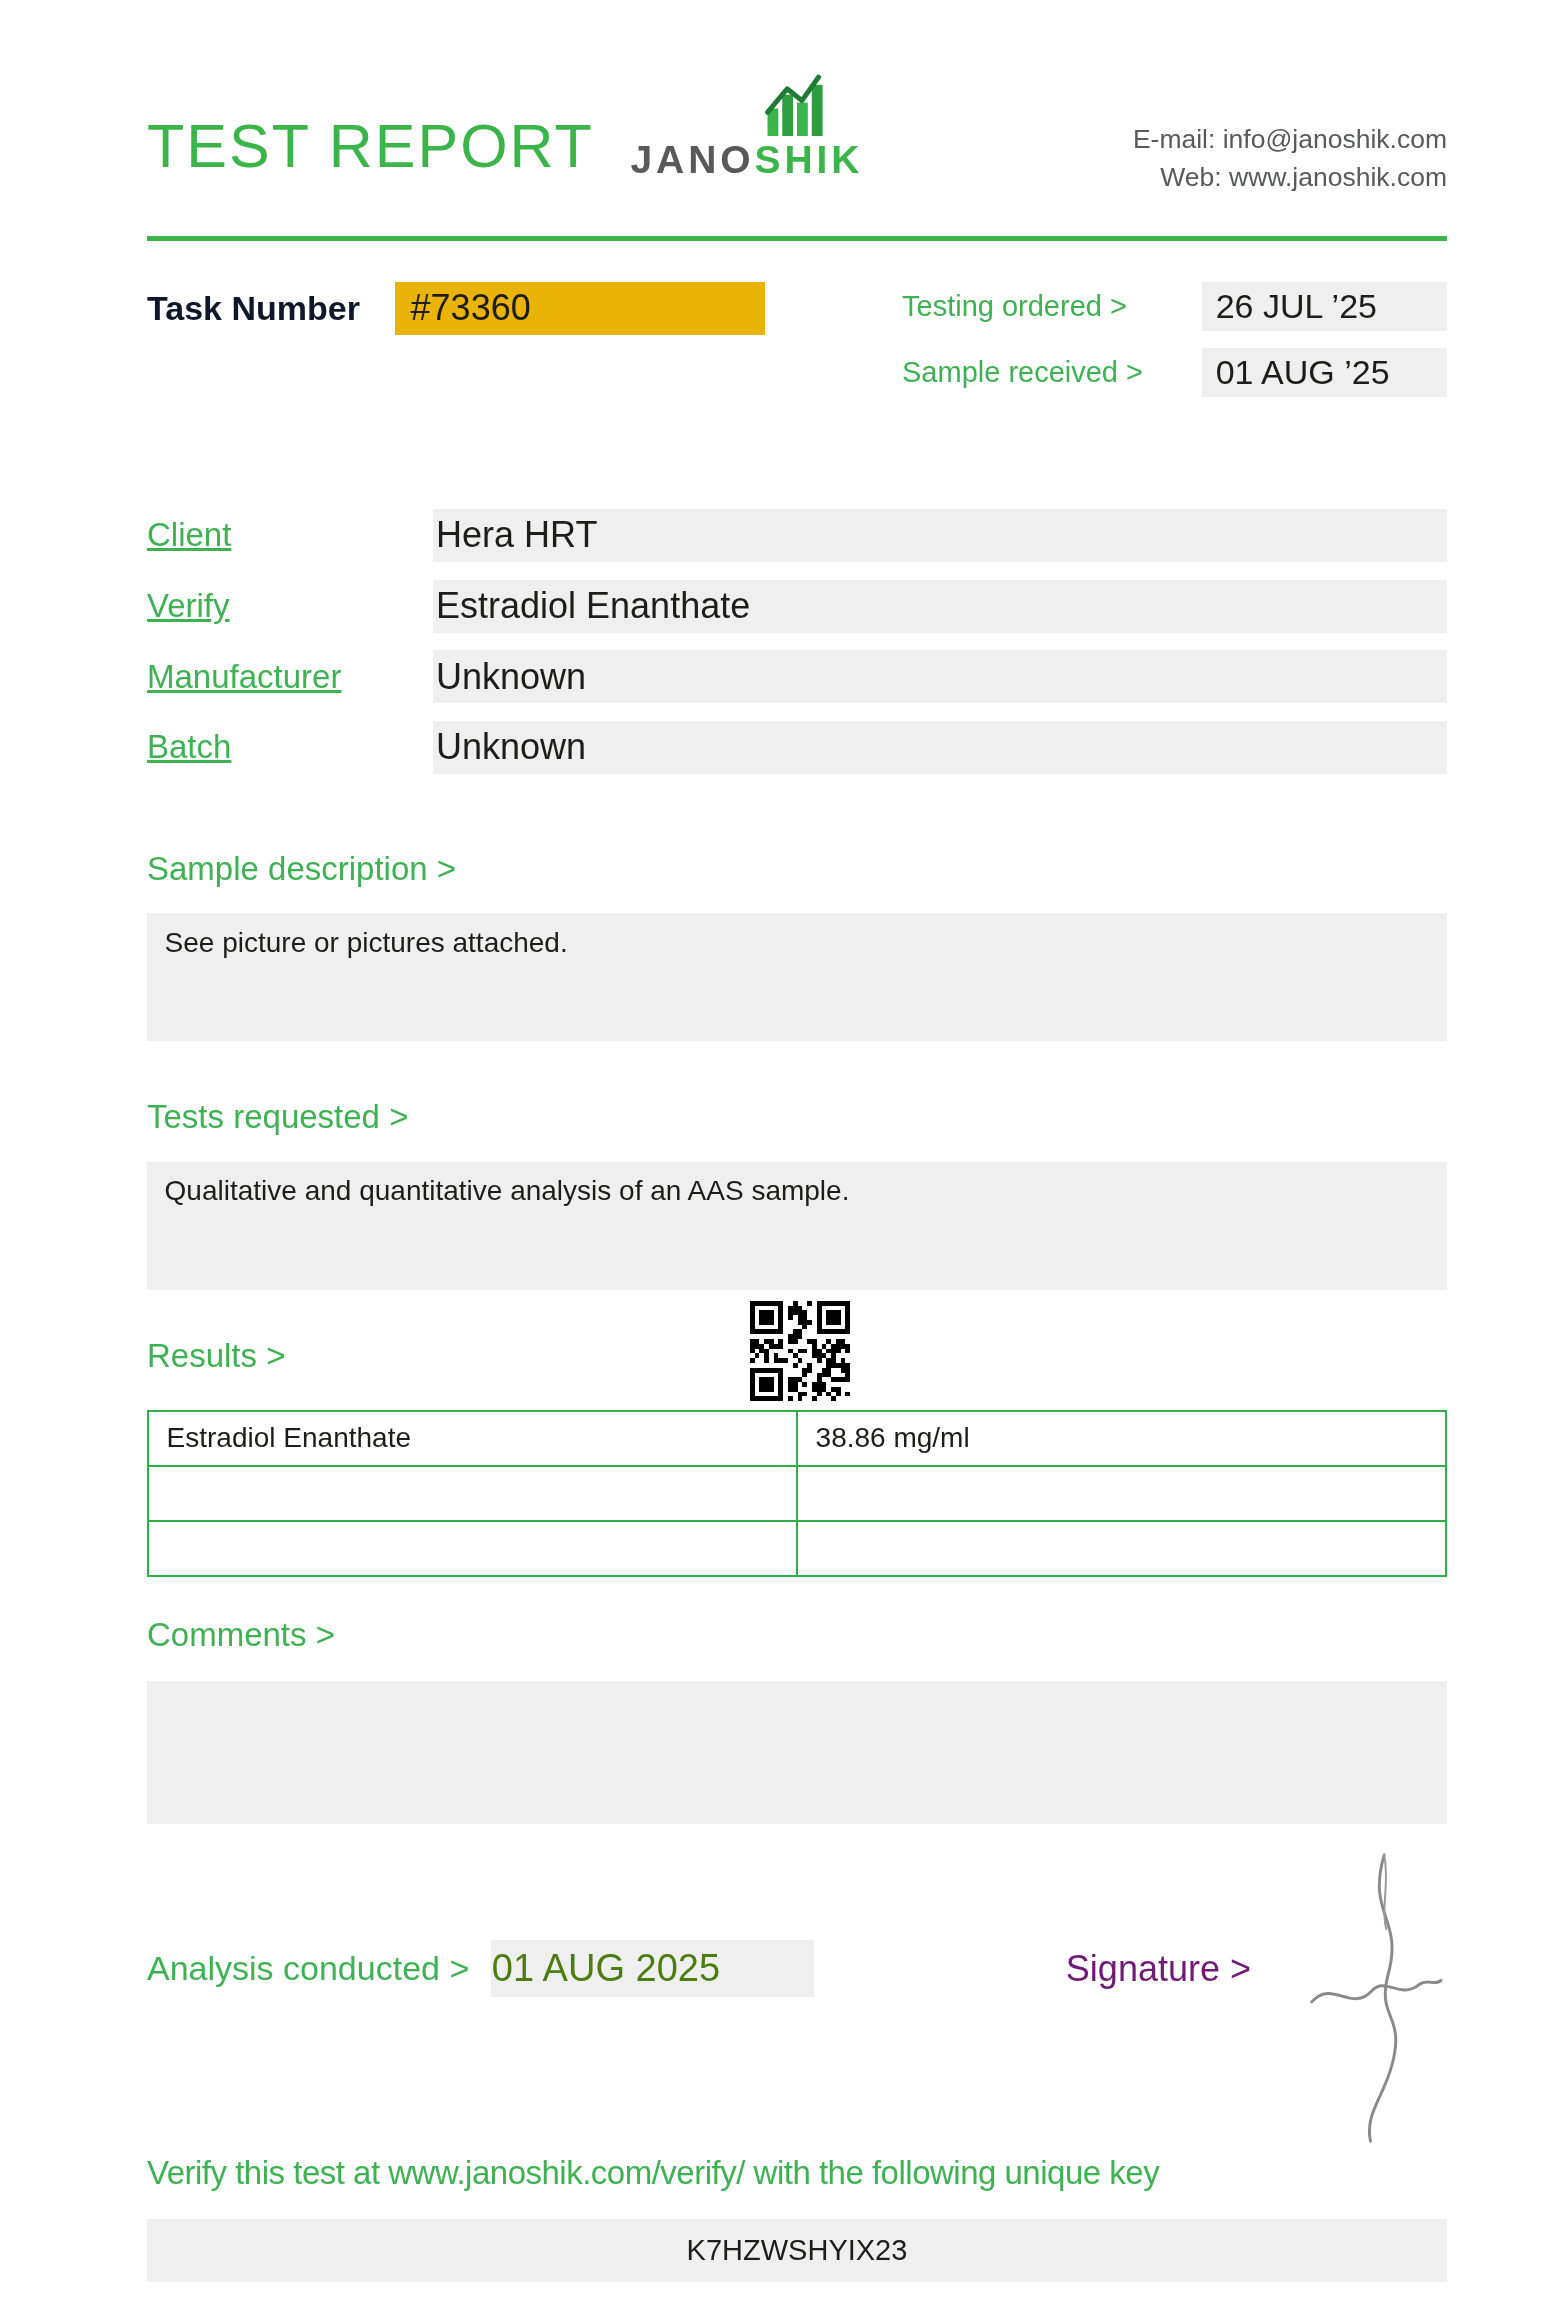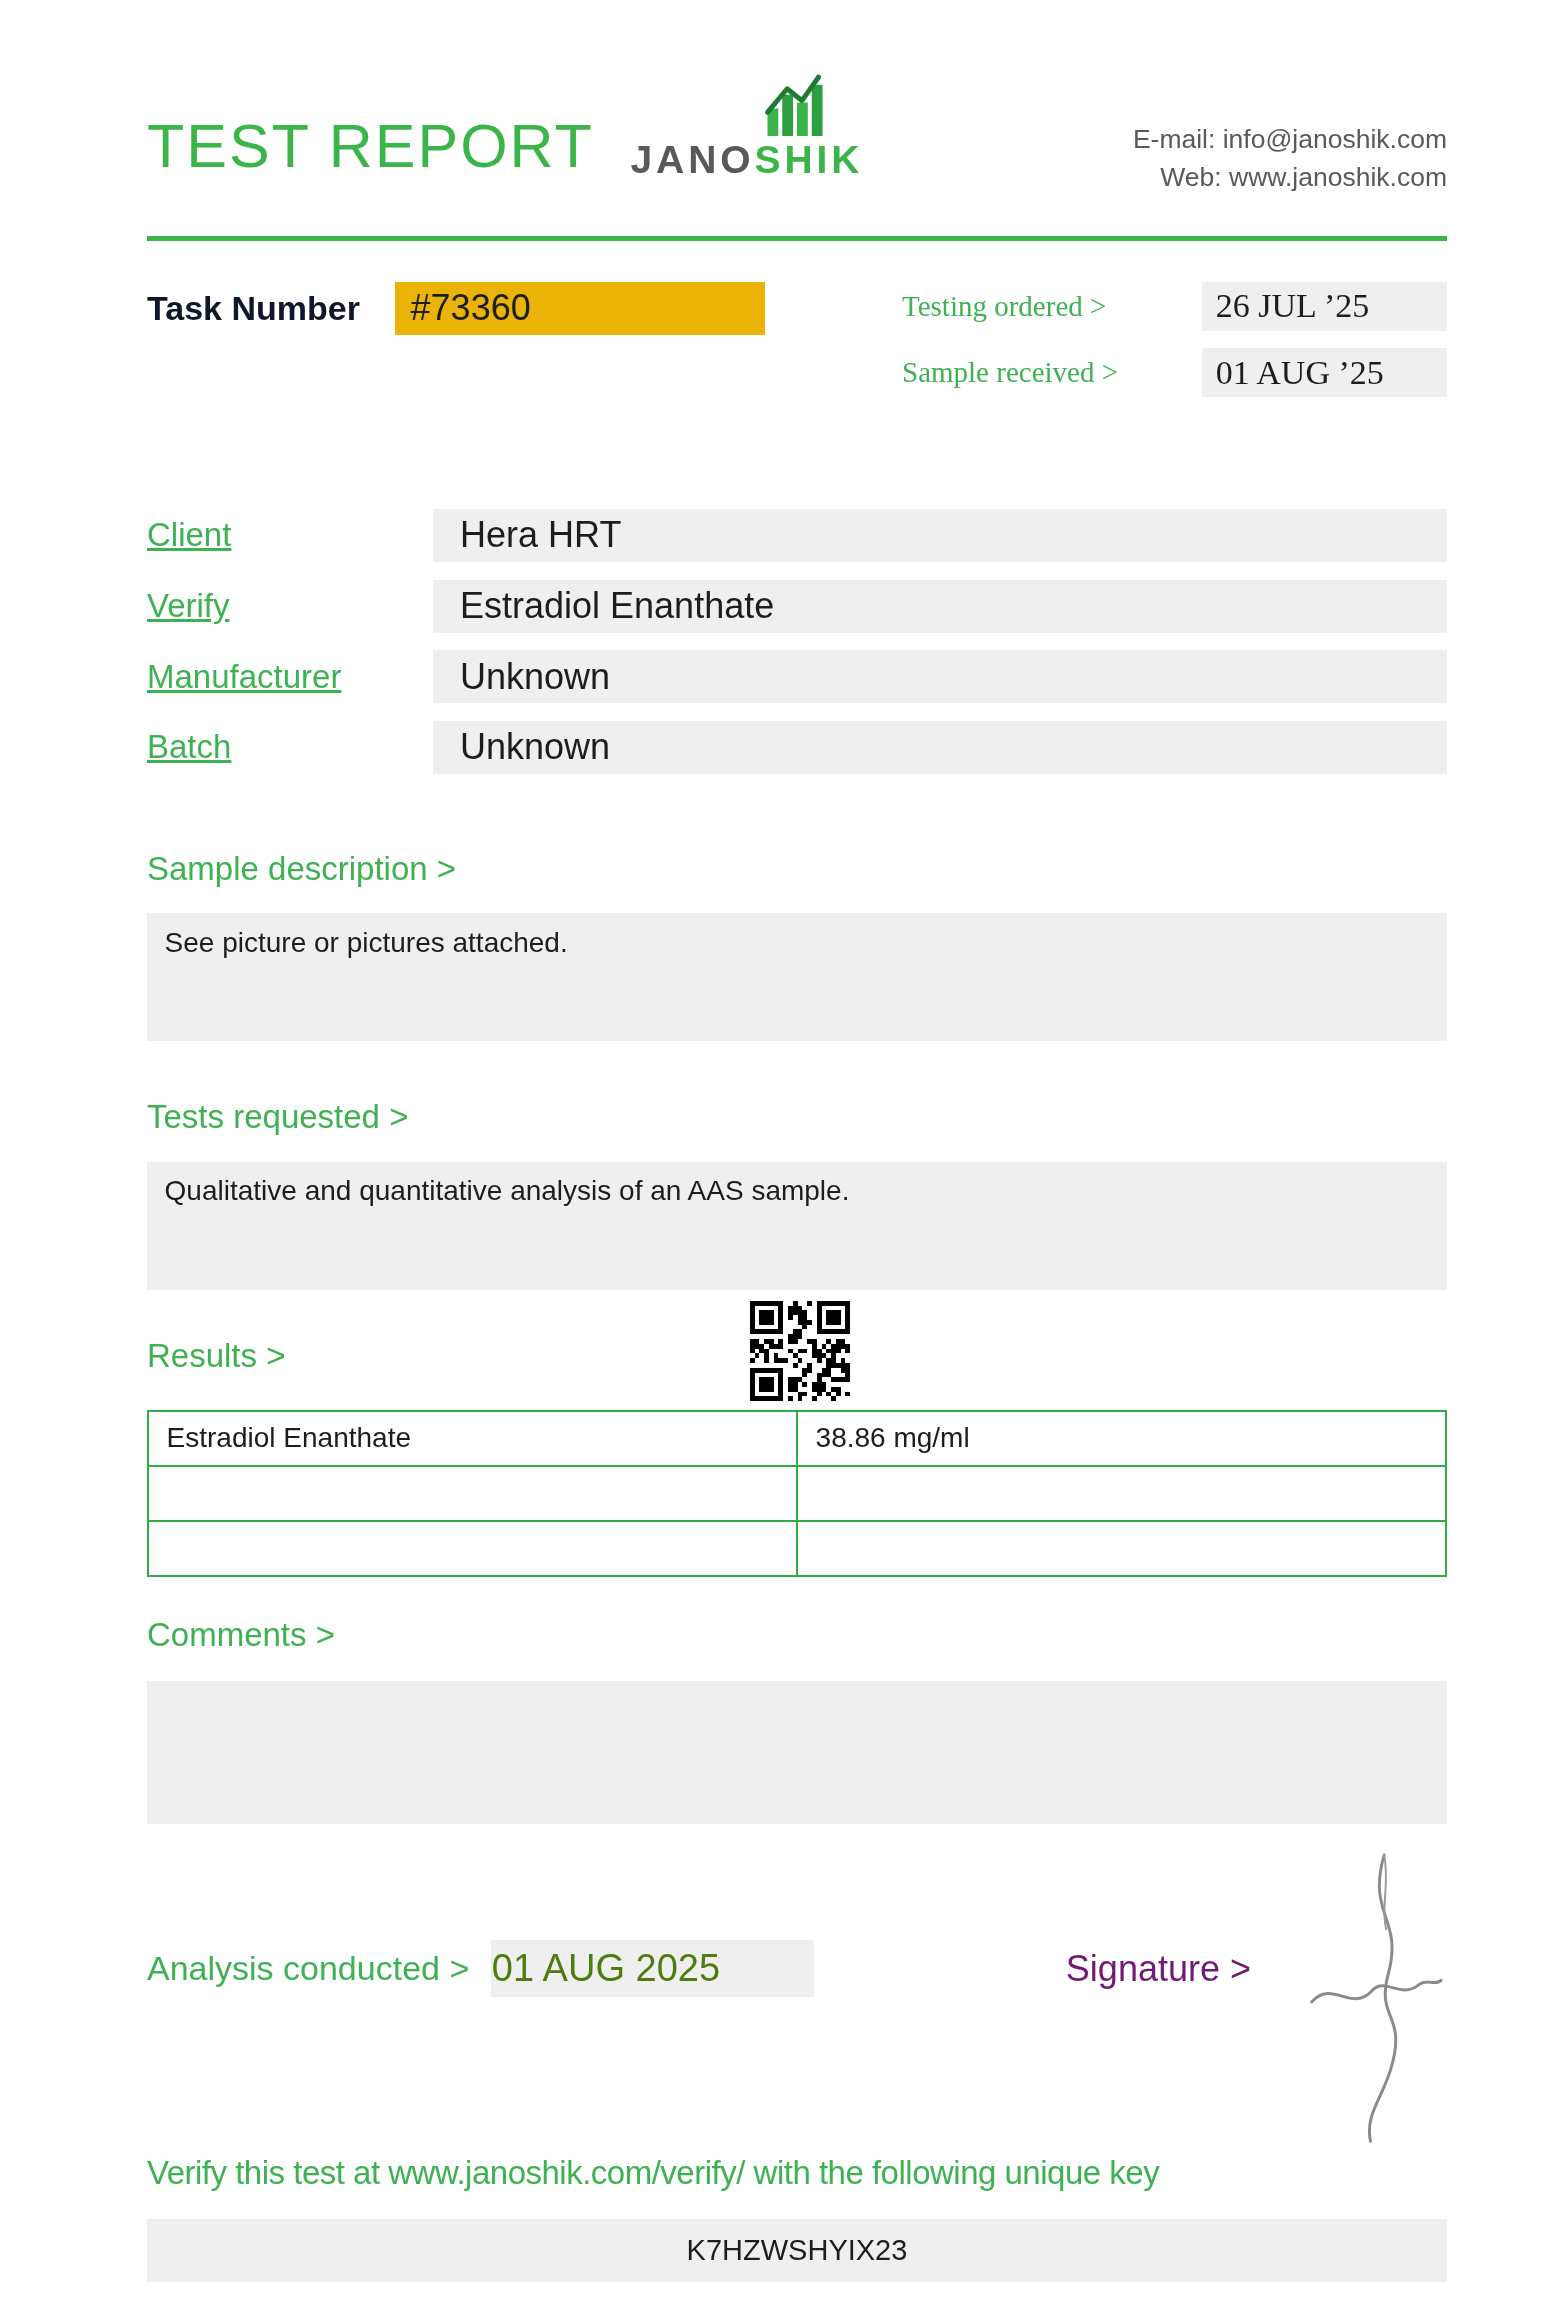--- a/index.html
+++ b/index.html
@@ -32,37 +32,37 @@
 
   
   .meta { margin:41px 121px 0 147px; display:flex; justify-content:space-between; align-items:flex-start; }
   .meta-left { display:flex; align-items:center; }
   .meta-label { font-size:34px; color:#0f172a; margin-right:35px; white-space:nowrap;font-weight:bold; }
   .task-box {
     width:370px; height:53px; background:#eab308;
     font-size:36px; font-weight:500; color:#1d1d1b;
     display:flex; align-items:center; padding-left:15.7px;
   }
-  .meta-right { width:545px;font-family:Liberation Serif, serif; }
+  .meta-right { width:545px; }
   .meta-right-row { display:flex; align-items:center; margin-bottom:17.6px; }
   .meta-right-label { flex:1; font-size:29px; color:#3eb152; white-space:nowrap; }
   .date-box {
     width:245px; height:49px; background:#efefef;
     font-size:34px; font-weight:500; color:#1d1d1b;
     display:flex; align-items:center; padding-left:13.7px;
   }
 
   
   .details { margin:94px 121px 0 147px; }
   .detail-row { display:flex; margin-bottom:17.6px; align-items:center; }
   .detail-label { width:286px; font-size:33px; color:#3eb152;text-decoration:underline; }
   .detail-value {
     flex:1; height:53px; background:#efefef;
     font-size:36px; font-weight:500; color:#1d1d1b;
-    display:flex; align-items:center; padding-left:27px;
+    display:flex; align-items:center; padding-left:3px;
   }
 
   
   .section-heading { margin:0 121px 0 147px; font-size:33px; color:#3eb152; }
   .h-sample { margin-top:76px; }
   .h-tests  { margin-top:57px; }
   .h-comments { margin-top:39px; }
   .gray-box {
     margin:25.5px 121px 0 147px;
     background:#efefef;

